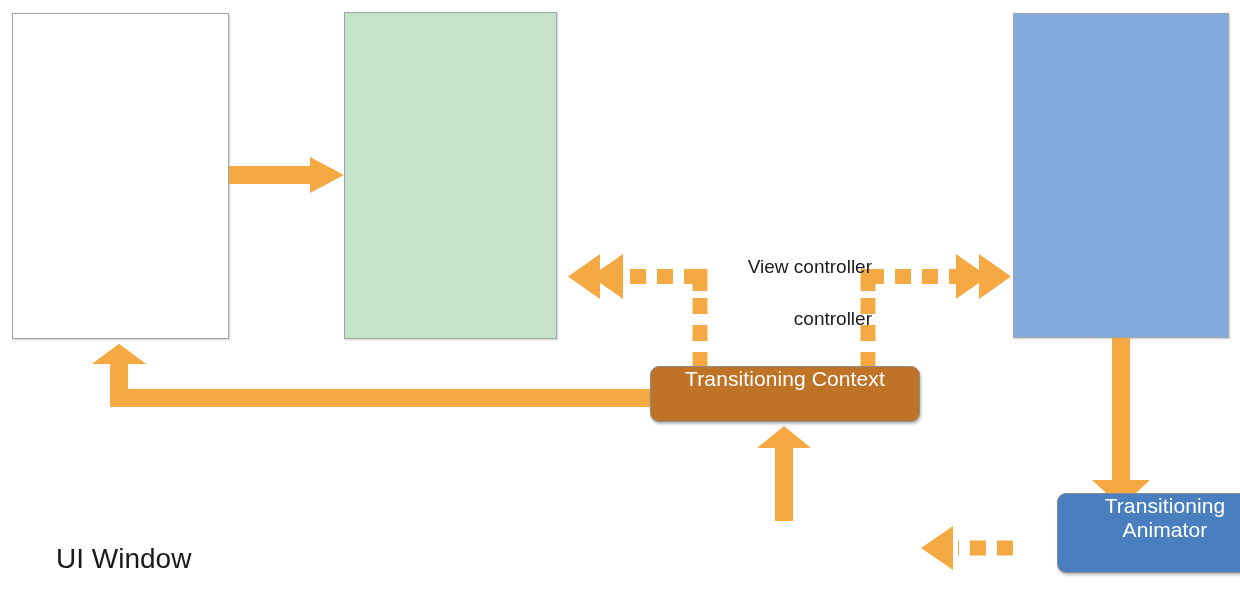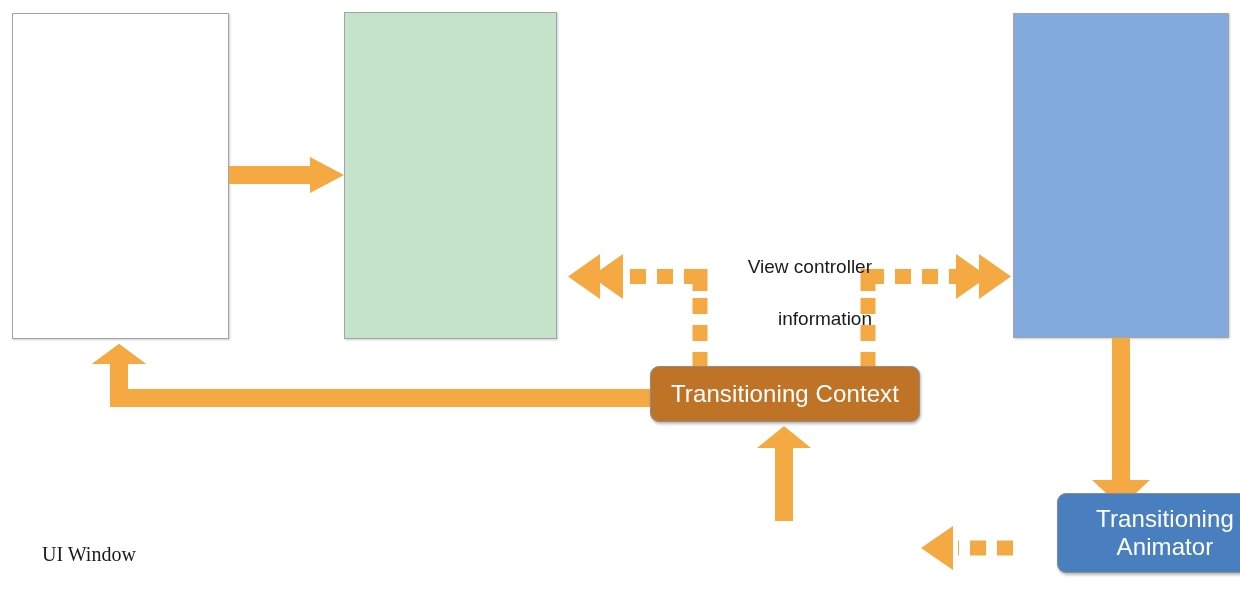--- a/index.html
+++ b/index.html
@@ -36,25 +36,25 @@
     left: 1013px; top: 13px; width: 216px; height: 325px;
     background: #83aadd;
   }
   
   .node {
     position: absolute;
     box-sizing: border-box;
     border-radius: 9px;
     border: 1px solid #8d8d8d;
     display: flex;
-    align-items: center;
+    align-items: flex-start;
     justify-content: center;
     text-align: center;
     color: #ffffff;
-    font-size: 24px;
+    font-size: 21px;
     line-height: 1.15;
     letter-spacing: 0.1px;
     box-shadow: 1px 2px 3px rgba(0,0,0,0.28);
     z-index: 6;
   }
   #node-transitioning-context {
     left: 650px; top: 366px; width: 270px; height: 56px;
     background: #bf7327;
   }
   #node-animator {
@@ -81,23 +81,22 @@
     line-height: 26px;
   }
   #label-container-view {
     left: 466px; top: 362px;
     text-align: right;
   }
   #label-animate-transition {
     left: 797px; top: 461px;
   }
   #label-ui-window {
-    left: 42px; top: 543px;
-    font-size: 20px;
-    font-family: Liberation Serif, serif;
+    left: 56px; top: 543px;
+    font-size: 28px;
   }
   
   #arrow-layer {
     position: absolute;
     left: 0; top: 0;
     width: 1240px; height: 604px;
     z-index: 3;
     pointer-events: none;
   }
   #arrow-layer .hit { pointer-events: auto; }
@@ -169,20 +168,20 @@
 
   <div class="node" id="node-transitioning-delegate">
     <span>
       <span>Transitioning</span><br>
       <span>Animator</span>
     </span>
   </div>
 
   <div class="label label-sans" id="label-view-controller-information">
     <span>View controller</span><br>
-    <span>information</span>
+    <span>controller</span>
   </div>
 
 
 
   <div class="label label-sans" id="label-ui-window">UI Window</div>
 
 </div>
 
 </body></html>

